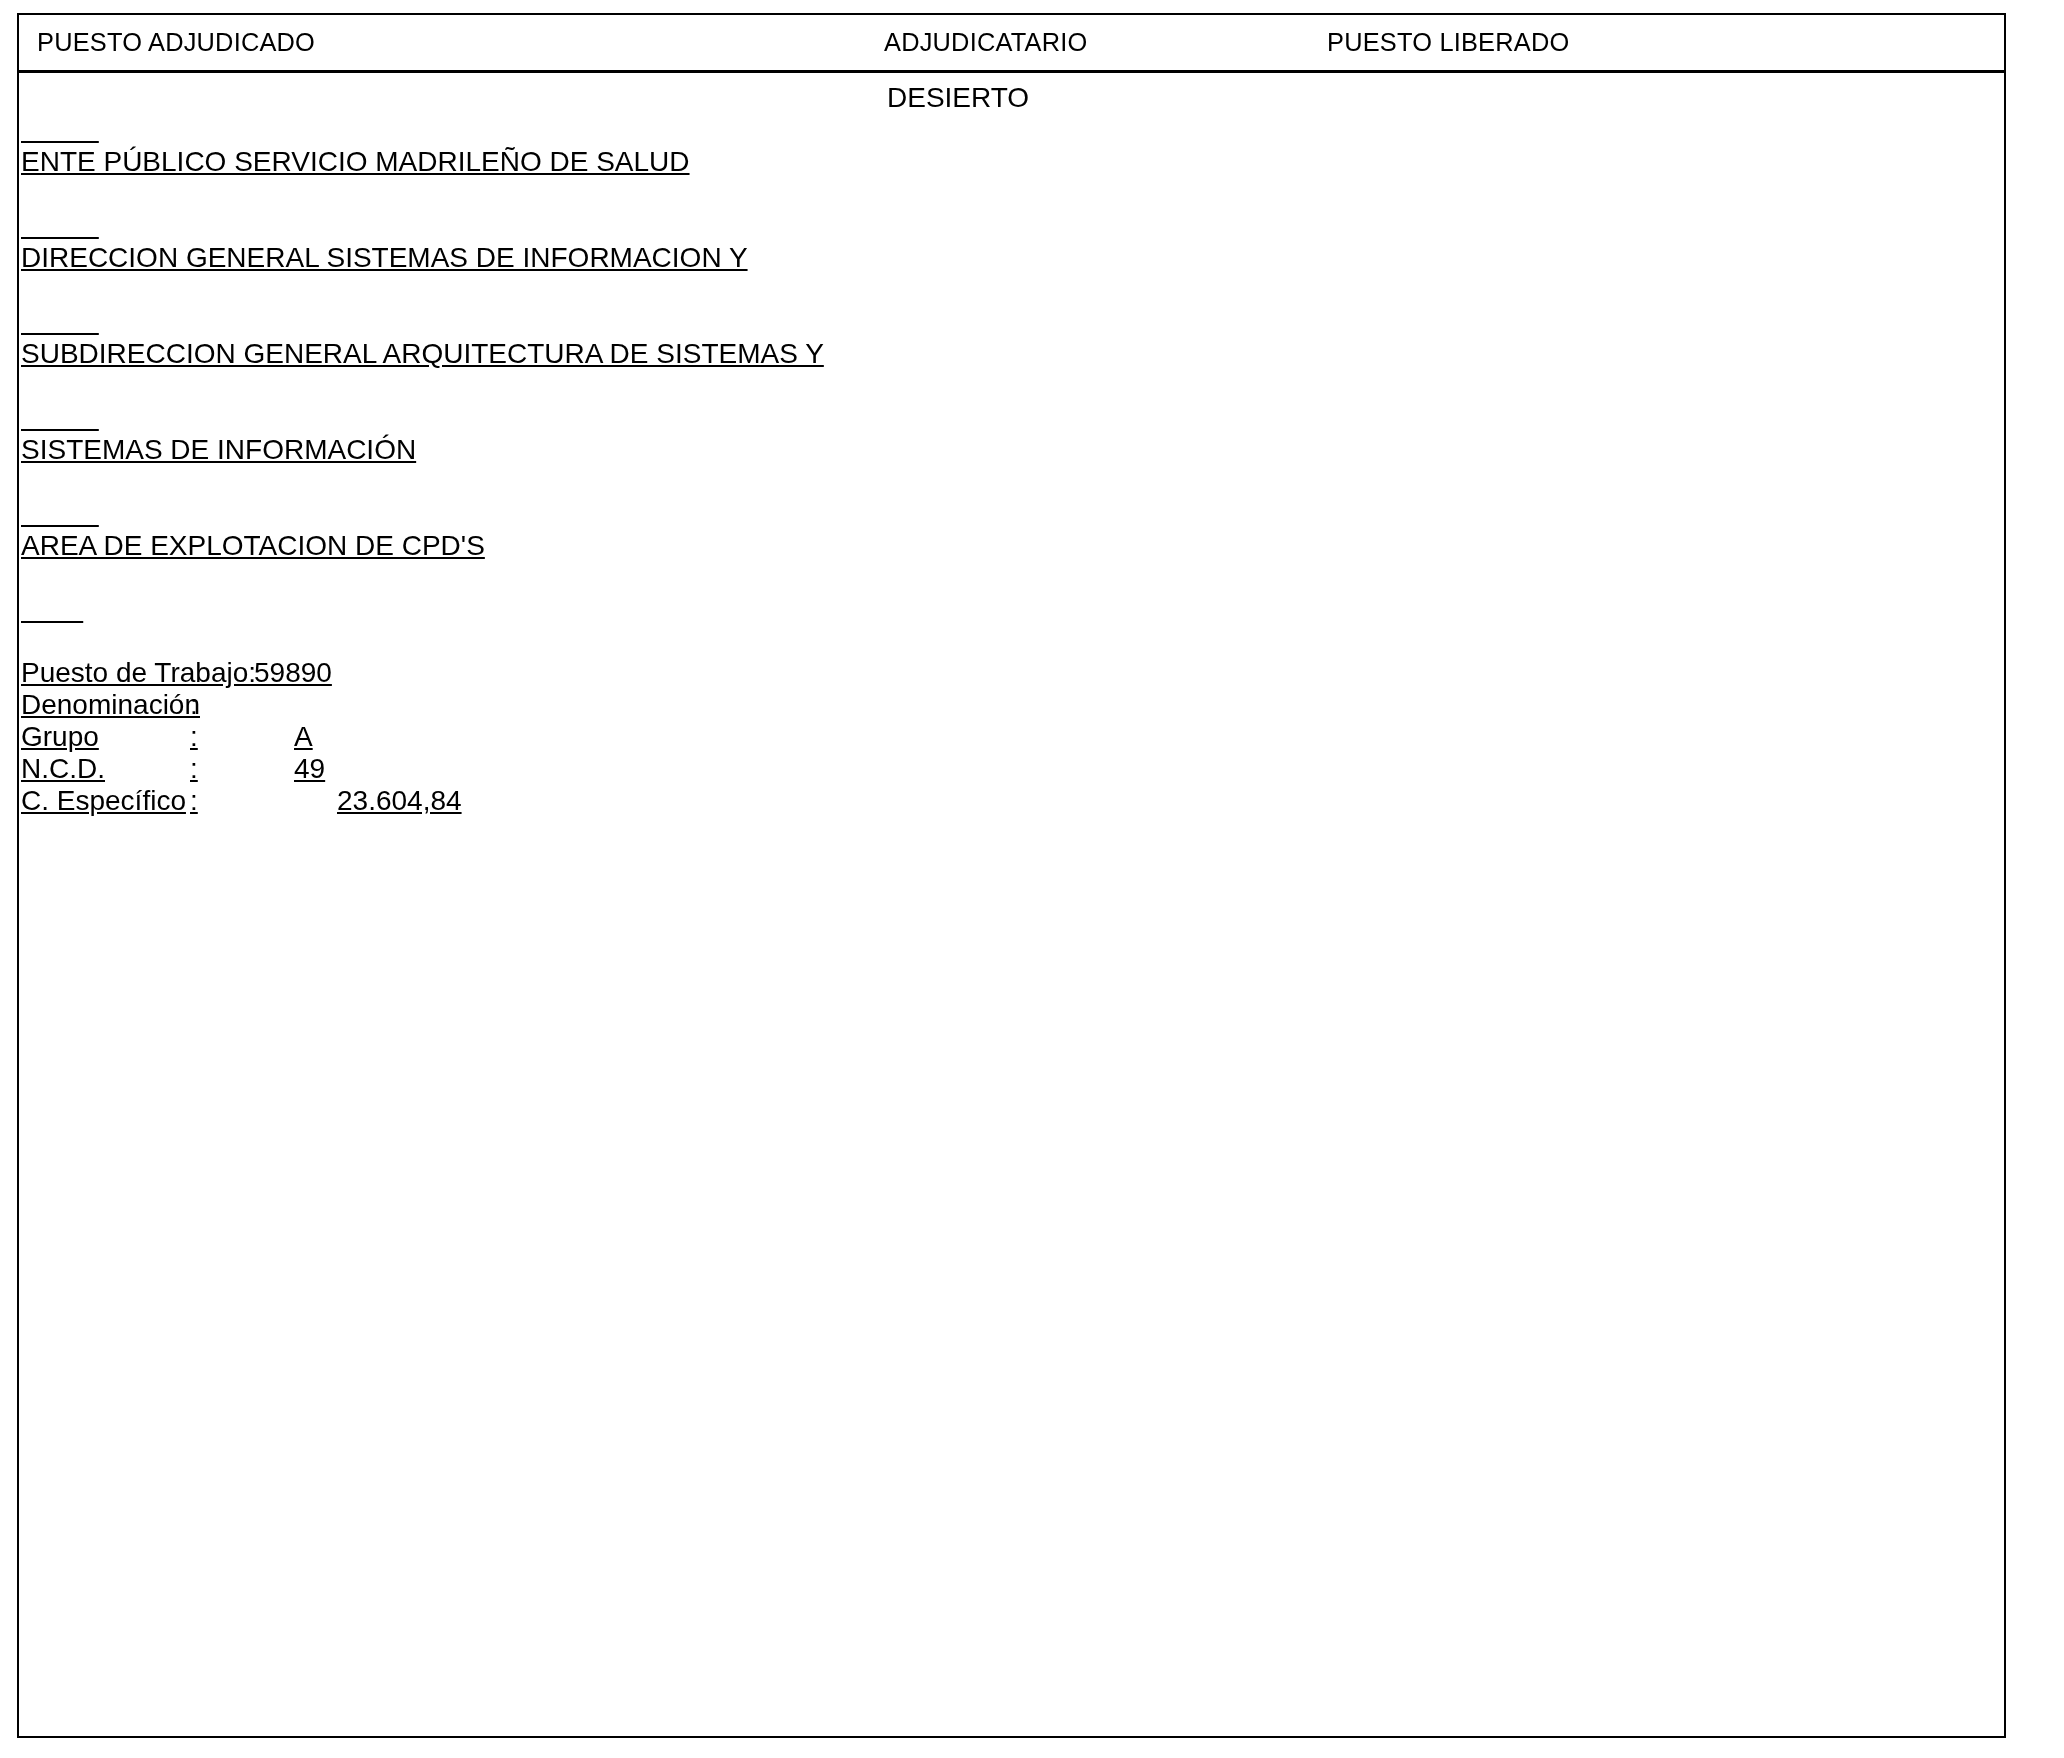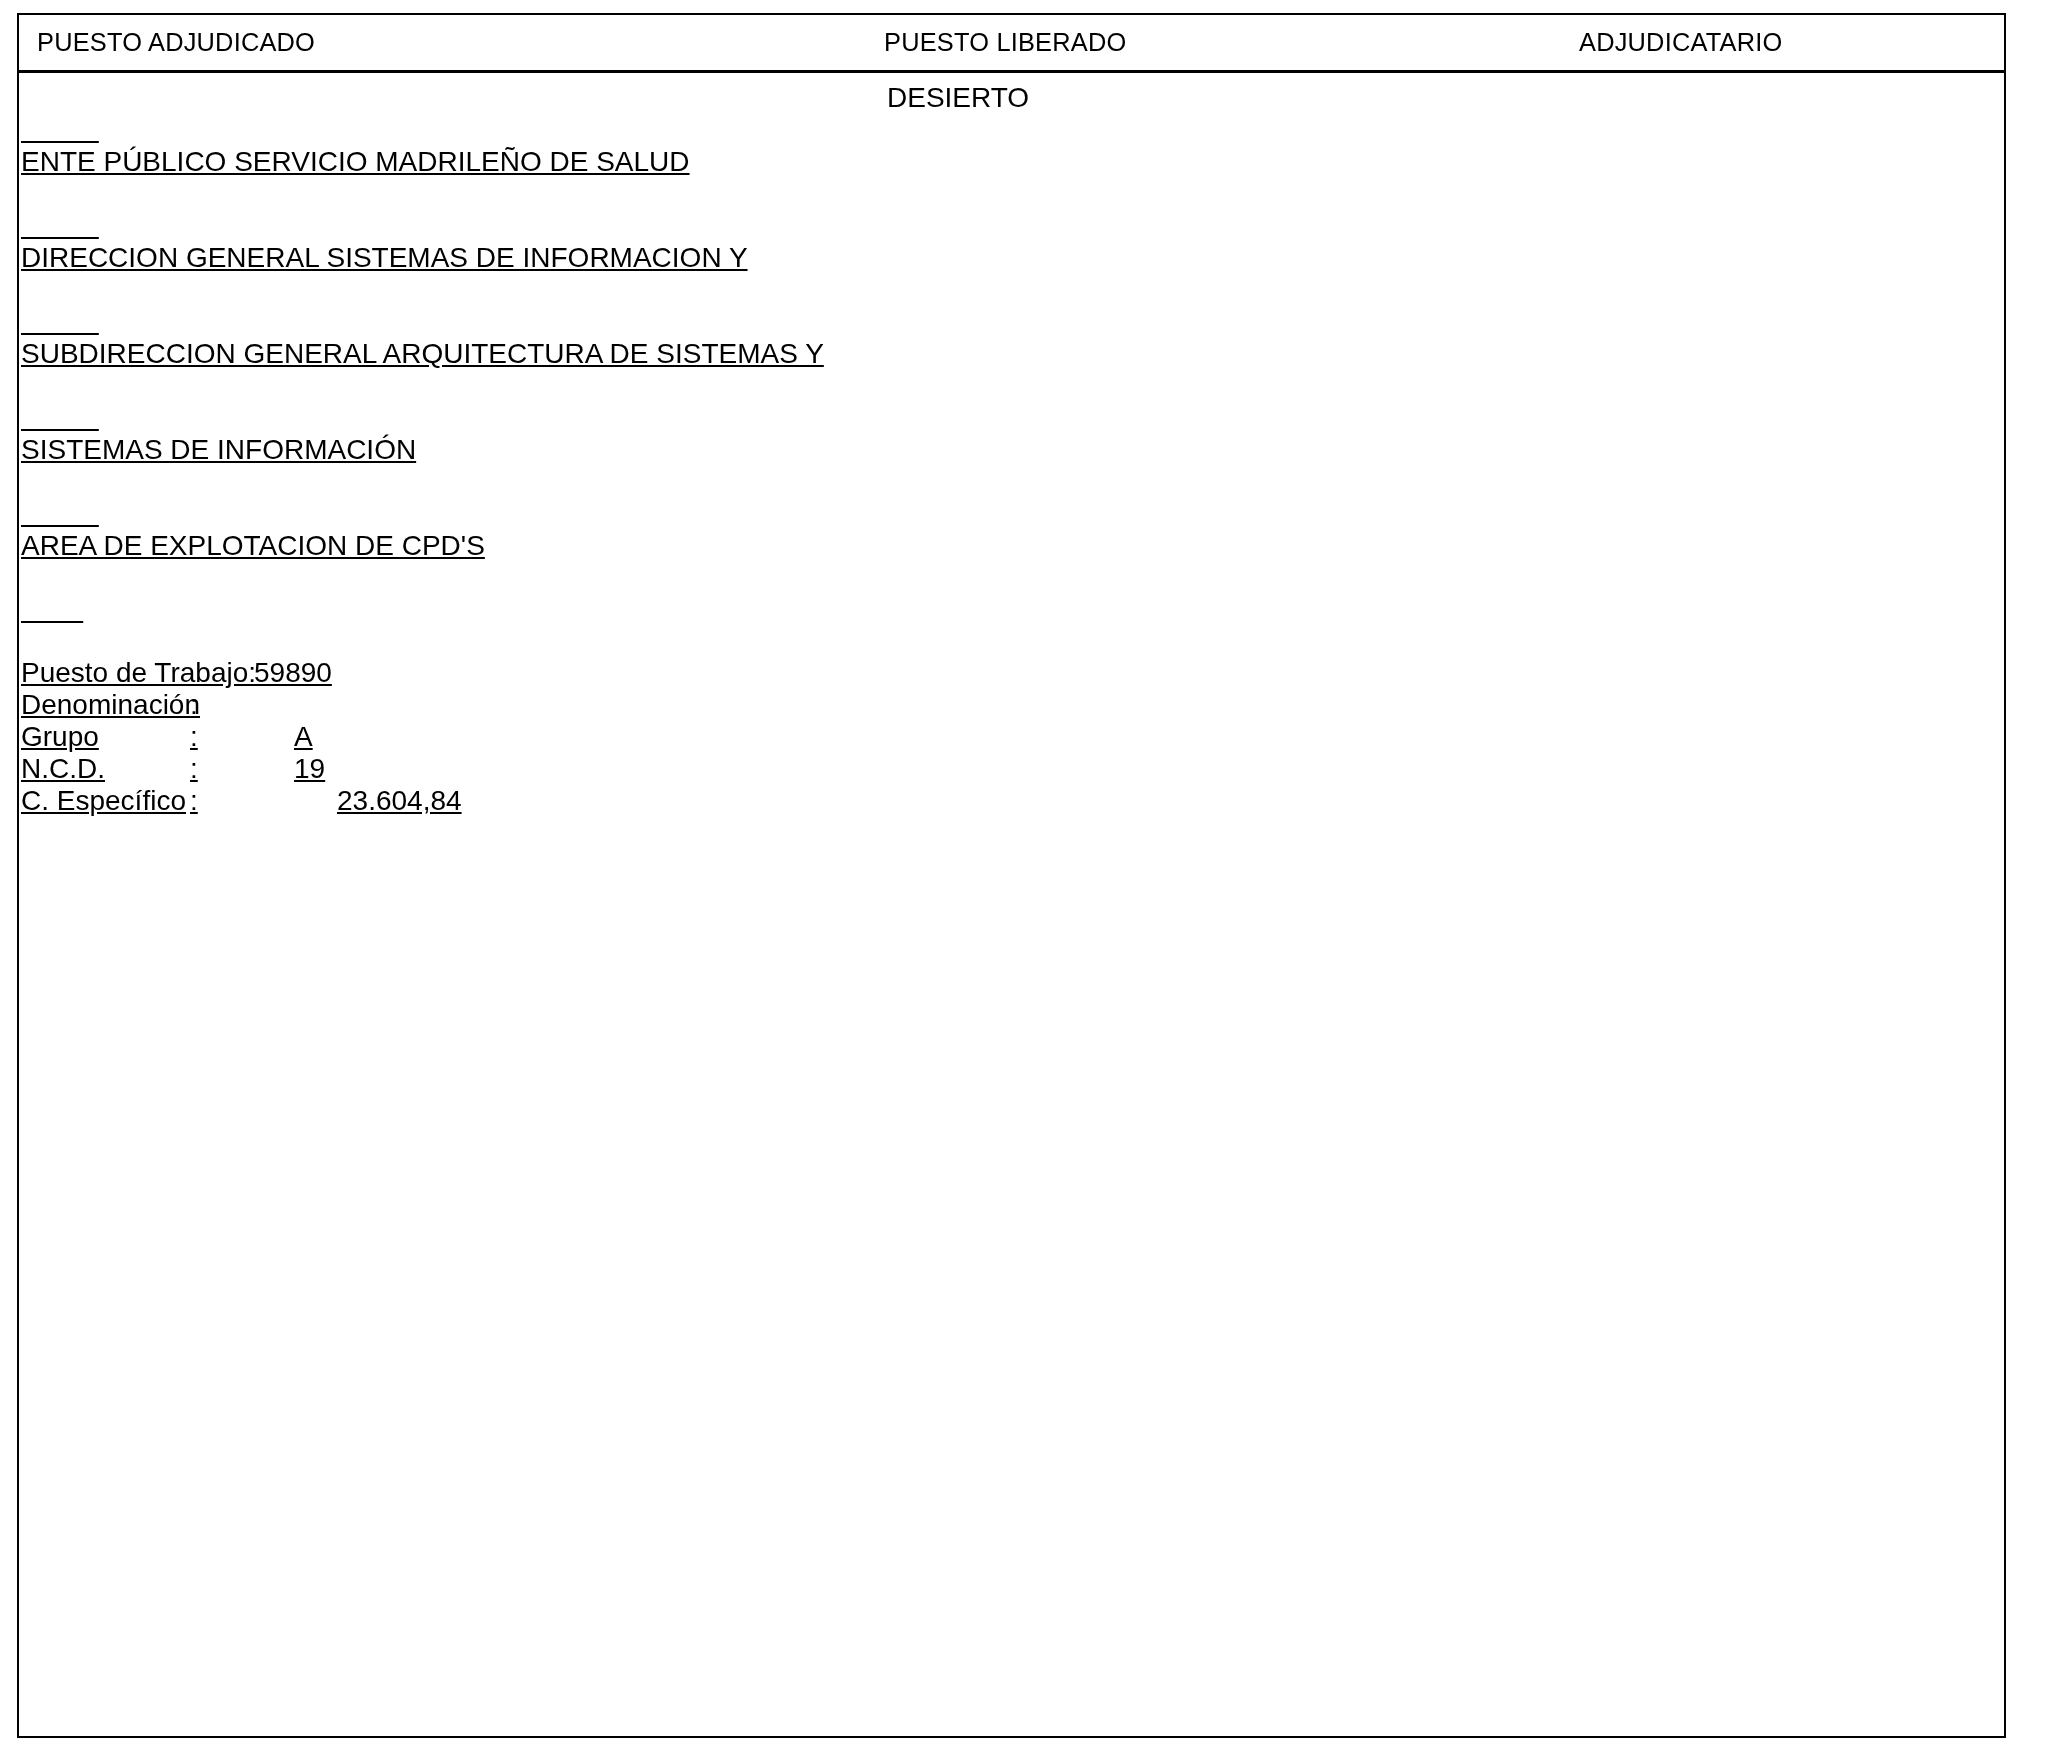--- a/index.html
+++ b/index.html
@@ -110,22 +110,22 @@
   }
 </style>
 </head>
 <body>
 
 <div class="page">
   <div class="table">
 
     <div class="thead">
       <div class="th th-puesto-adjudicado">PUESTO ADJUDICADO</div>
+      <div class="th th-adjudicatario">ADJUDICATARIO</div>
       <div class="th th-puesto-liberado">PUESTO LIBERADO</div>
-      <div class="th th-adjudicatario">ADJUDICATARIO</div>
     </div>
 
     <div class="tbody">
 
       <div class="td td-puesto-adjudicado">
         <div class="org-block">
           <div class="org-line">ENTE PÚBLICO SERVICIO MADRILEÑO DE SALUD</div>
           <div class="org-line">DIRECCION GENERAL SISTEMAS DE INFORMACION Y</div>
           <div class="org-line">SUBDIRECCION GENERAL ARQUITECTURA DE SISTEMAS Y</div>
           <div class="org-line">SISTEMAS DE INFORMACIÓN</div>
@@ -145,21 +145,21 @@
             <span class="detail-colon">:</span>
           </div>
           <div class="detail-row">
             <span class="detail-label">Grupo</span>
             <span class="detail-colon">:</span>
             <span class="detail-value">A</span>
           </div>
           <div class="detail-row">
             <span class="detail-label">N.C.D.</span>
             <span class="detail-colon">:</span>
-            <span class="detail-value">19</span>
+            <span class="detail-value">49</span>
           </div>
           <div class="detail-row">
             <span class="detail-label">C. Específico</span>
             <span class="detail-colon">:</span>
             <span class="detail-value indent">23.604,84</span>
           </div>
         </div>
       </div>
 
       <div class="td td-adjudicatario">

